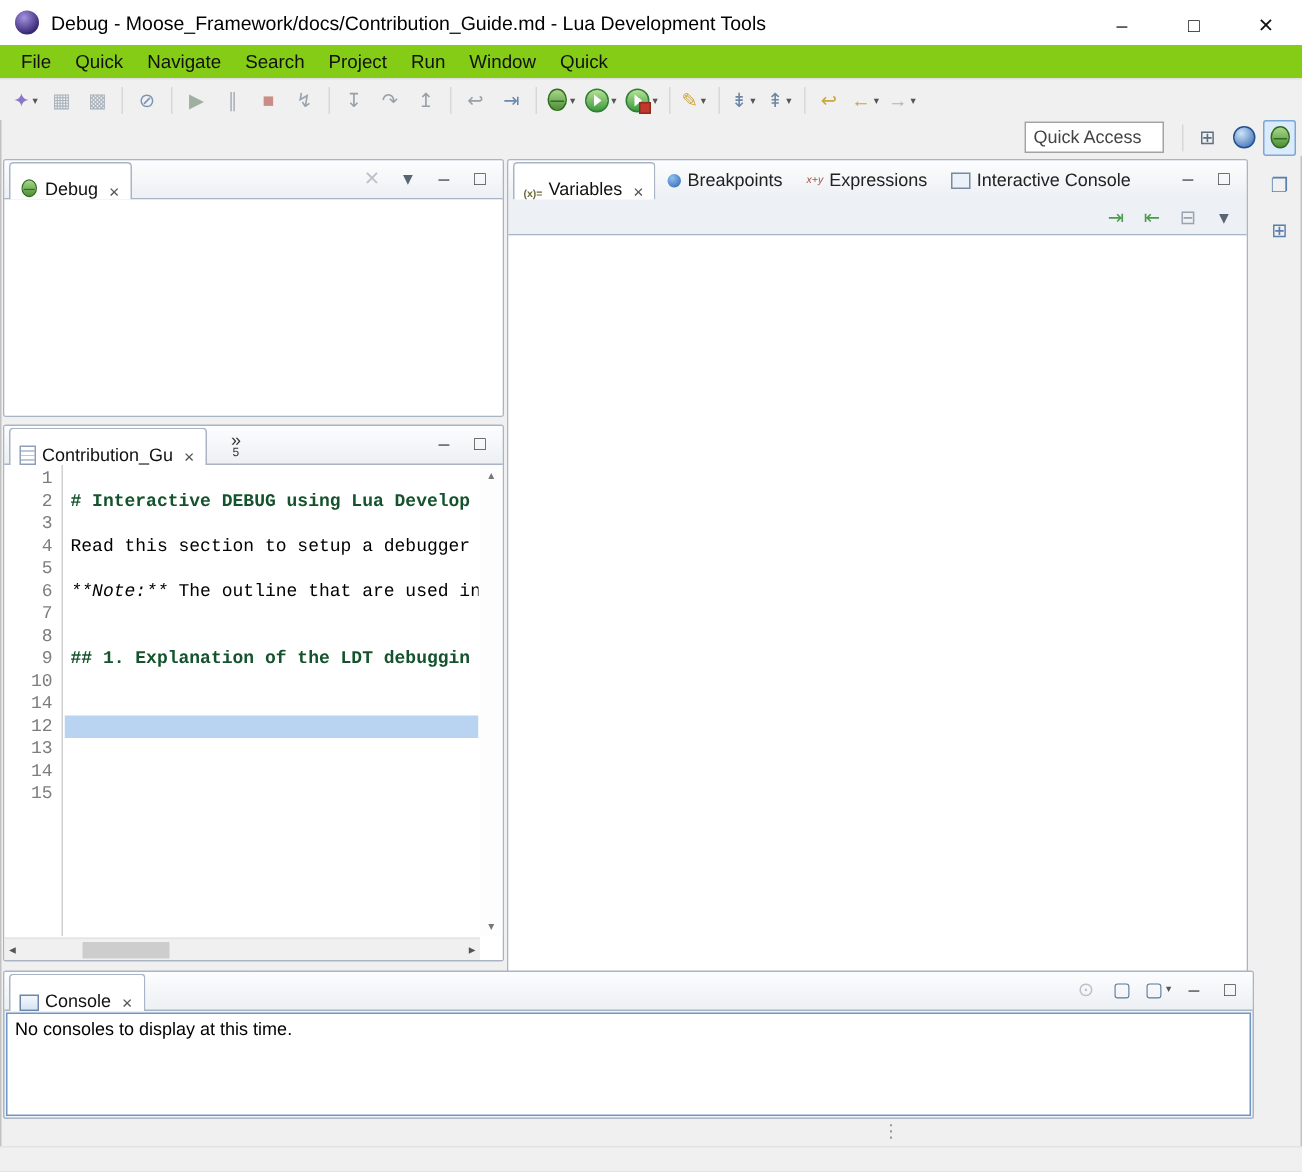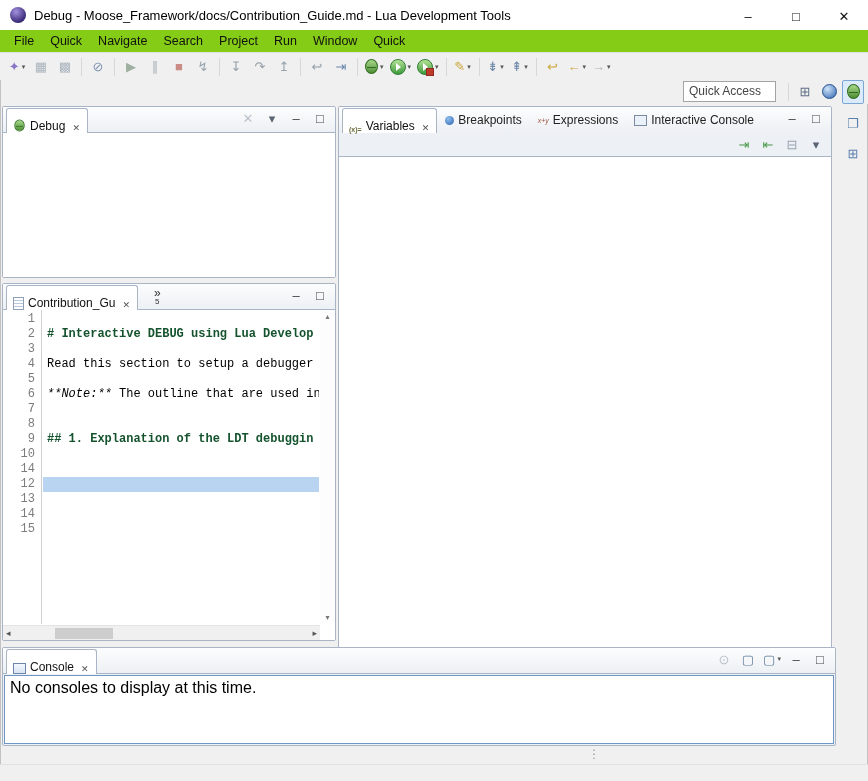--- a/index.html
+++ b/index.html
@@ -69,21 +69,21 @@
   .seg-em{font-style:italic}
   .seg-plain{}
   .ed-vscroll{position:absolute;right:0;top:0;bottom:16px;width:15px;background:#fdfdfd;display:flex;flex-direction:column;justify-content:space-between;align-items:center;padding:2px 0;box-sizing:border-box;color:#777;font-size:8px}
   .ed-hscroll{position:absolute;left:0;right:15px;bottom:0;height:15px;background:#f0f0f0;border-top:1px solid #e3e3e3;display:flex;align-items:center;justify-content:space-between;color:#555;font-size:9px;padding:0 3px;box-sizing:border-box}
   .hthumb{position:absolute;left:52px;top:2px;height:11px;width:58px;background:#cdcdcd}
   .overflow-tab{display:inline-flex;flex-direction:column;align-items:center;justify-content:center;height:24px;padding:0 6px;margin-left:10px;color:#333}
   .overflow-tab .chev{font-size:12px;line-height:9px}
   .overflow-tab .ocount{font-size:8px;line-height:8px}
   
   .console-body{flex:1;margin:1px;background:#fff;border:1px solid #7096c4;position:relative;overflow:hidden}
-  .console-msg{font-size:16px;color:#000;padding:3px 5px;white-space:nowrap}
+  .console-msg{font-size:12px;color:#000;padding:3px 5px;white-space:nowrap}
   
   #right-trim{position:absolute;left:840px;top:104px;width:26px;height:642px;background:#f0f0f0;display:flex;flex-direction:column;align-items:center;padding-top:4px;box-sizing:border-box}
   #right-trim .tbtn{margin:3px 0}
   #sash{position:absolute;left:588px;top:746px;width:12px;height:17px;color:#979797;font-size:12px;line-height:16px;text-align:center;cursor:default}
   #statusbar{position:absolute;left:0;right:0;top:764px;height:17px;background:#f0f0f0;border-top:1px solid #e2e2e2}
 </style>
 </head>
 <body data-name="application-window">
 
 <div id="titlebar" data-name="title-bar">

